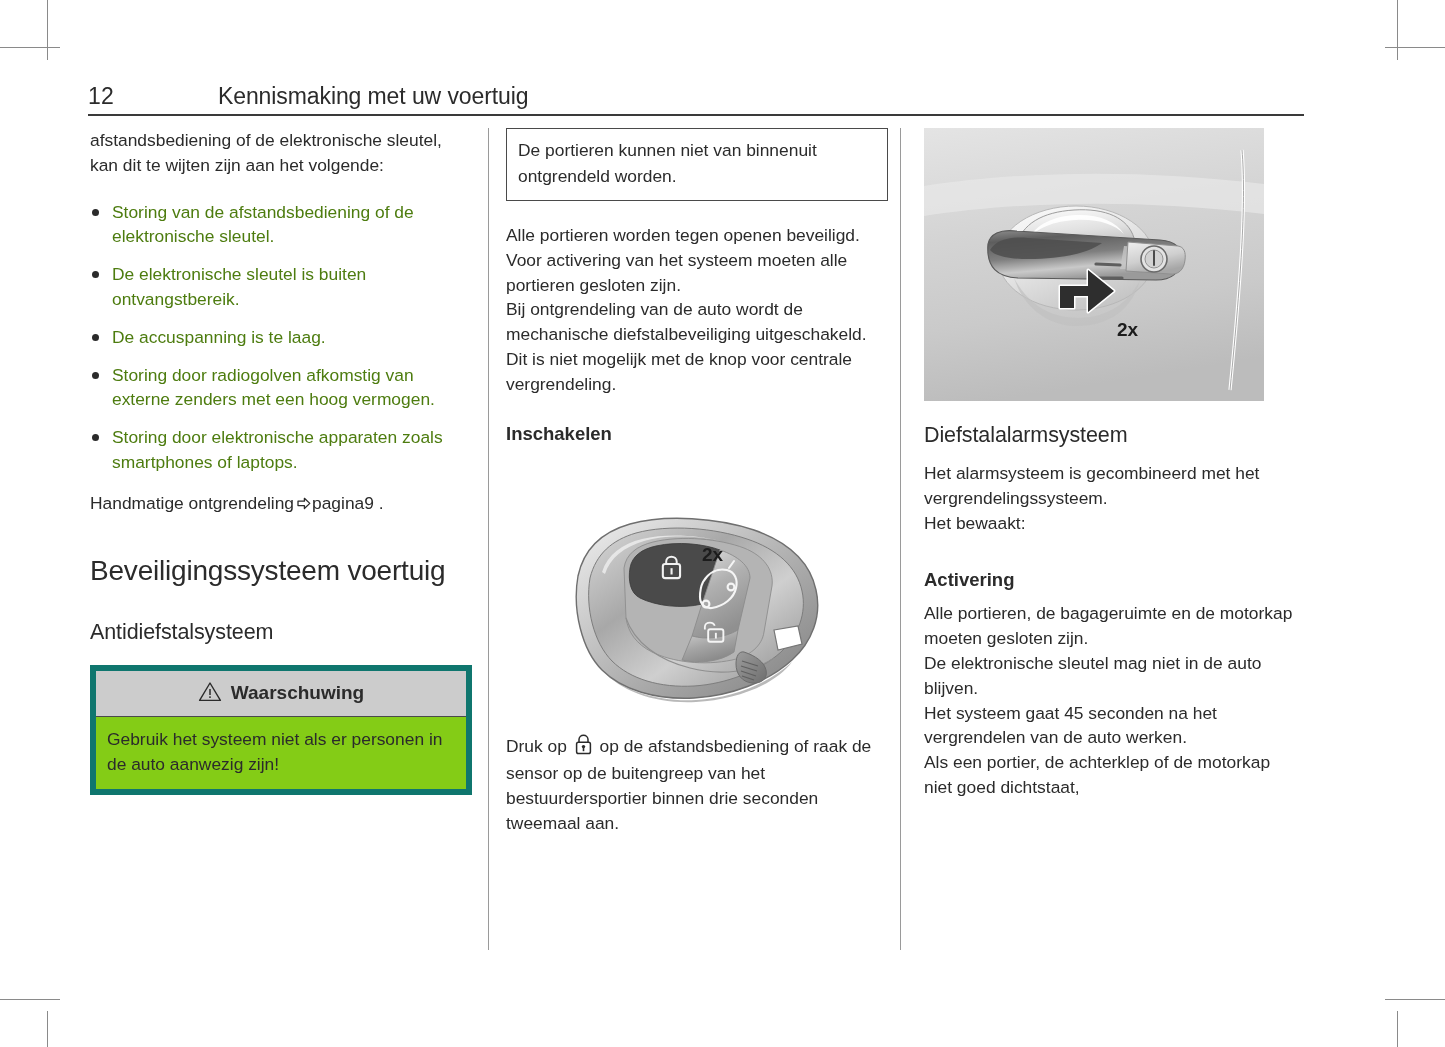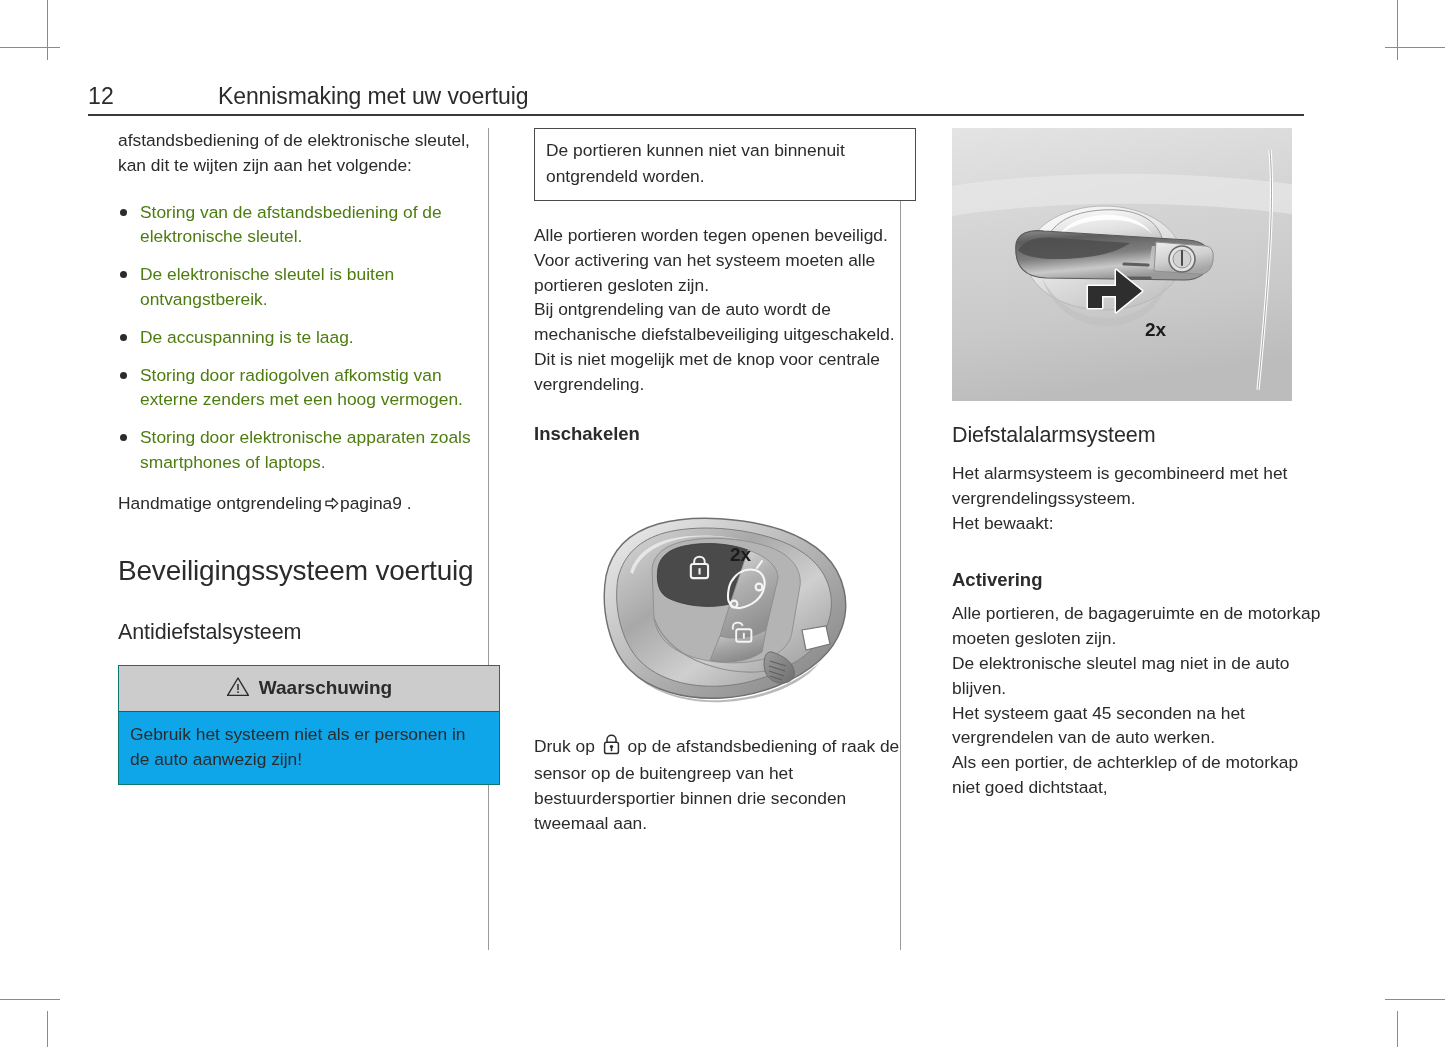--- a/index.html
+++ b/index.html
@@ -47,21 +47,20 @@
     font-weight: 400;
     color: #2b2b2b;
     letter-spacing: -.1px;
   }
 
   
   .col {
     position: absolute;
     top: 128px;
     width: 382px;
-    margin-left: 28px;
   }
   .col-left   { left: 90px;  }
   .col-mid    { left: 506px; }
   .col-right  { left: 924px; width: 370px; }
 
   .divider {
     position: absolute;
     top: 128px;
     width: 1px;
     height: 822px;
@@ -125,22 +124,22 @@
   h3.h-minor {
     margin: 0;
     font-size: 18.5px;
     line-height: 25px;
     font-weight: 700;
     color: #2b2b2b;
   }
 
   
   .warning-box {
-    border: 1px solid #0f766e;
-    background: #0ea5e9;
+    border: 6px solid #0f766e;
+    background: #84cc16;
   }
   .warning-head {
     background: #cccccc;
     border-bottom: 1px solid #4a4a4a;
     height: 45px;
     display: flex;
     align-items: center;
     justify-content: center;
     gap: 9px;
   }

